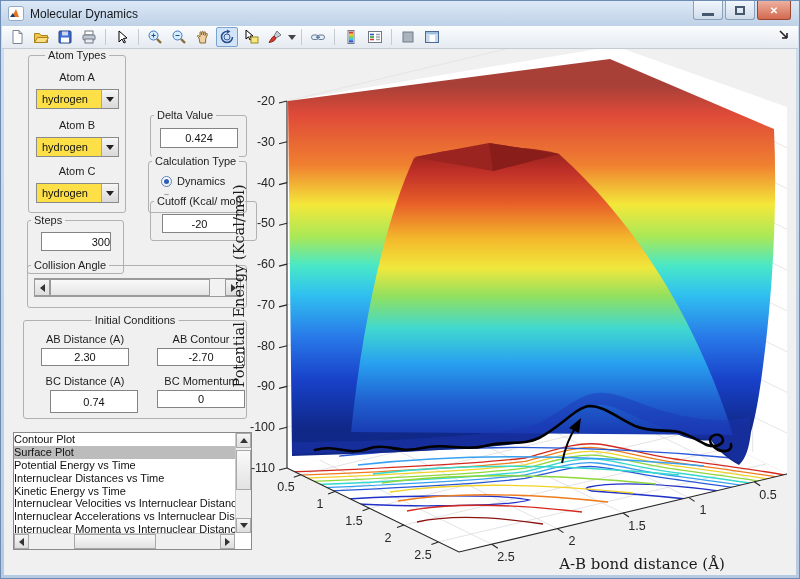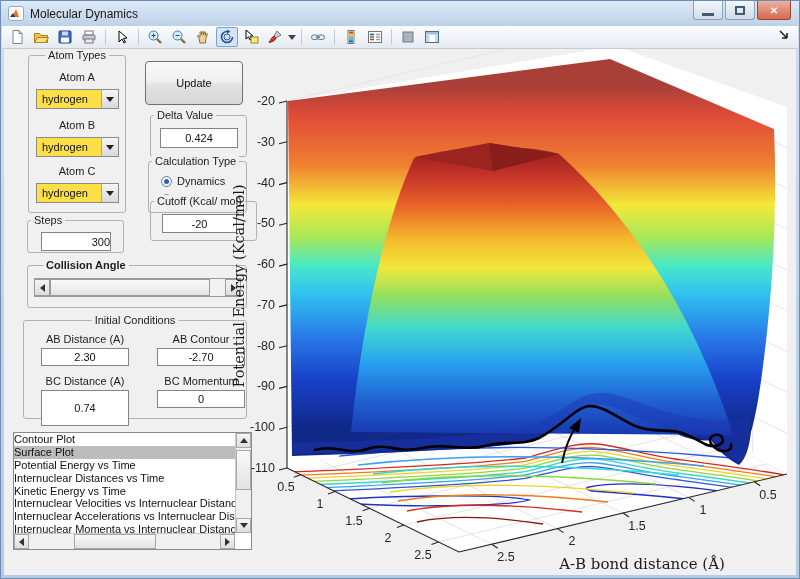--- a/index.html
+++ b/index.html
@@ -241,73 +241,70 @@
       </div>
       <div class="lbl" style="top:109px;left:50%;transform:translateX(-50%);">Atom C</div>
       <div class="combo" style="left:7px;top:127px;width:83px;">
         <span class="val">hydrogen</span>
         <span class="cbtn">
             <span class="tri-d"></span>
           </span>
       </div>
     </div>
 
-    <div class="pushbtn" style="left:141px;top:12px;width:98px;height:44px;">
-      <span>Update</span>
-    </div>
 
     <div class="group" style="left:146px;top:66px;width:97px;height:42px;">
       <div class="gtitle" style="left:3px;">Delta Value</div>
       <input class="field" style="left: 9px; top: 12px; width: 78px; height: 20px;" readonly="" value="0.424">
     </div>
 
     <div class="group" style="left:144px;top:112px;width:99px;height:52px;">
       <div class="gtitle" style="left:3px;">Calculation Type</div>
       <div class="radio" style="left:12px;top:13px;">
         <span class="rb sel"></span>
         <span>Dynamics</span>
       </div>
       <div class="radio" style="left:12px;top:31px;">
         <span class="rb"></span>
         <span>MEP</span>
       </div>
     </div>
 
-    <div class="group" style="left:23px;top:171px;width:97px;height:33px;">
+    <div class="group" style="left:23px;top:171px;width:97px;height:54px;">
       <div class="gtitle" style="left:3px;">Steps</div>
       <input class="field" style="left: 13px; top: 11px; width: 70px; height: 19px; text-align: right;" readonly="" value="300">
     </div>
 
     <div class="group" style="left:146px;top:152px;width:107px;height:40px;">
       <div class="gtitle" style="left:3px;">Cutoff (Kcal/ mol)</div>
       <input class="field" style="left: 11px; top: 12px; width: 75px; height: 19px;" readonly="" value="-20">
     </div>
 
     <div class="group" style="left:23px;top:216px;width:220px;height:43px;">
-      <div class="gtitle" style="left:15px;font-weight:bold;">Collision Angle</div>
+      <div class="gtitle" style="left:3px;">Collision Angle</div>
       <div class="slider" style="left:6px;top:12px;width:207px;">
         <div class="sbtn" style="left:-1px;">
             <span class="tri-l"></span>
           </div>
         <div class="thumb" style="left:15px;width:160px;"></div>
         <div class="sbtn" style="right:-1px;">
             <span class="tri-r"></span>
           </div>
       </div>
     </div>
 
     <div class="group" style="left:19px;top:271px;width:224px;height:99px;">
       <div class="gtitle center">Initial Conditions</div>
       <div class="lbl" style="top:12px;left:17px;width:88px;text-align:center;">AB Distance (A)</div>
       <div class="lbl" style="top:12px;left:133px;width:88px;text-align:center;">AB Contour</div>
       <input class="field" style="left: 17px; top: 27px; width: 88px; height: 18px;" readonly="" value="2.30">
       <input class="field" style="left: 133px; top: 27px; width: 88px; height: 18px;" readonly="" value="-2.70">
       <div class="lbl" style="top:54px;left:17px;width:88px;text-align:center;">BC Distance (A)</div>
       <div class="lbl" style="top:54px;left:133px;width:88px;text-align:center;">BC Momentum</div>
-      <input class="field" style="left: 17px; top: 69px; width: 88px; height: 36px;" readonly="" value="0.74">
+      <input class="field" style="left: 26px; top: 69px; width: 88px; height: 23px;" readonly="" value="0.74">
       <input class="field" style="left: 133px; top: 69px; width: 88px; height: 18px;" readonly="" value="0">
     </div>
 
     <div class="listbox" style="left:9px;top:383px;width:239px;height:118px;">
       <div class="litem">Contour Plot</div>
       <div class="litem selected">Surface Plot</div>
       <div class="litem">Potential Energy vs Time</div>
       <div class="litem">Internuclear Distances vs Time</div>
       <div class="litem">Kinetic Energy vs Time</div>
       <div class="litem">Internuclear Velocities vs Internuclear Distance</div>

